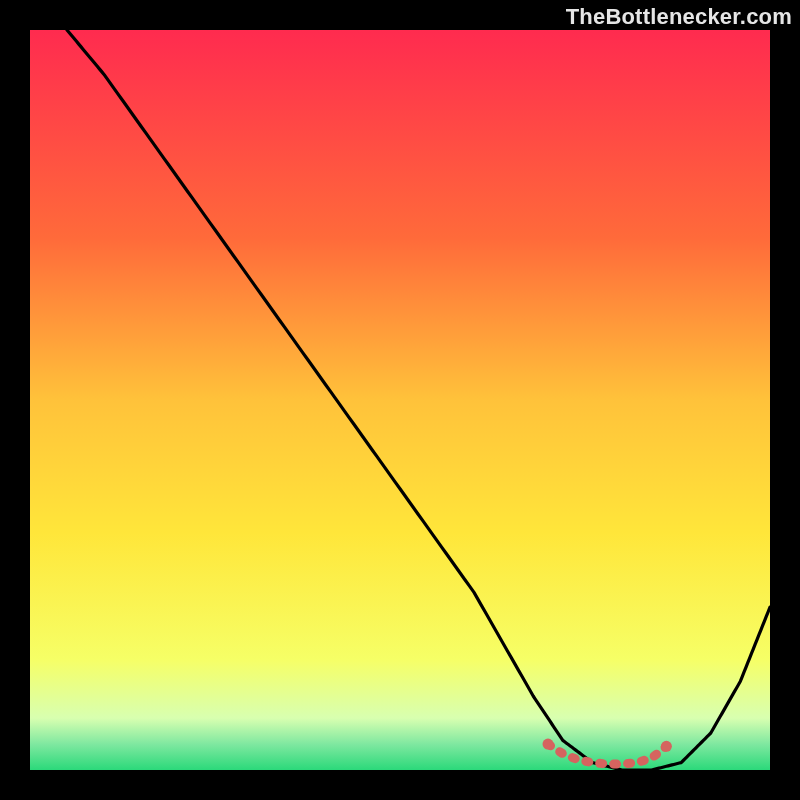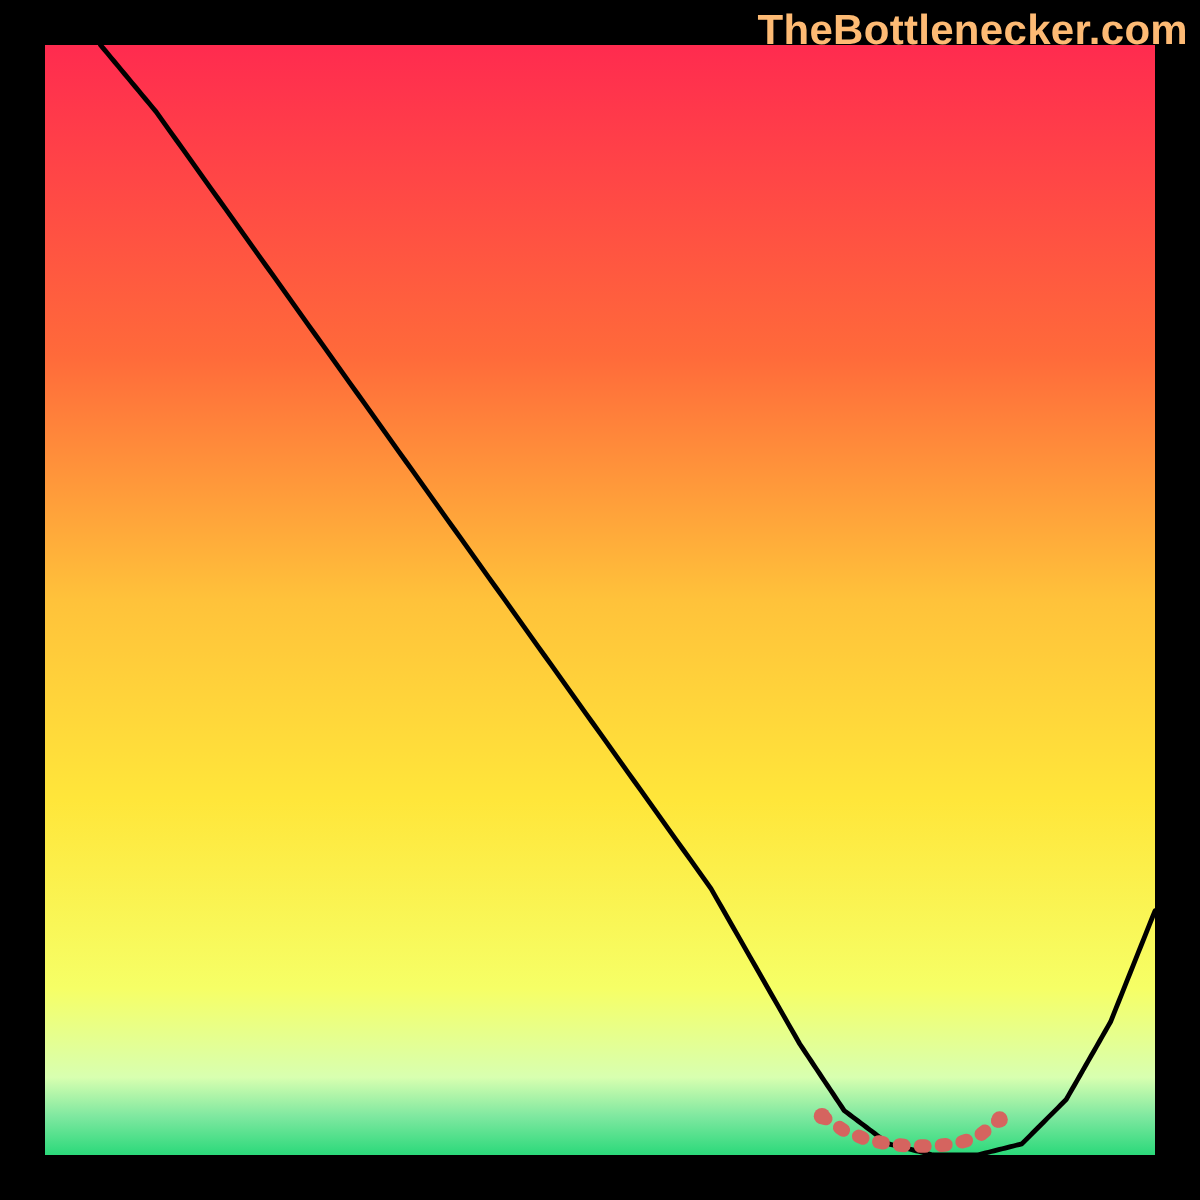--- a/index.html
+++ b/index.html
@@ -14,22 +14,22 @@
   .stage {
     position: relative;
     width: 800px;
     height: 800px;
     background: #000;
   }
   .watermark {
     position: absolute;
     top: 4px;
     right: 8px;
-    color: #fdba74;
-    font-size: 28px;
+    color: #e5e5e5;
+    font-size: 22px;
     font-weight: 600;
     letter-spacing: 0.2px;
     z-index: 30;
   }
   .plot-area {
     position: absolute;
     left: 30px;
     top: 30px;
     width: 740px;
     height: 740px;

